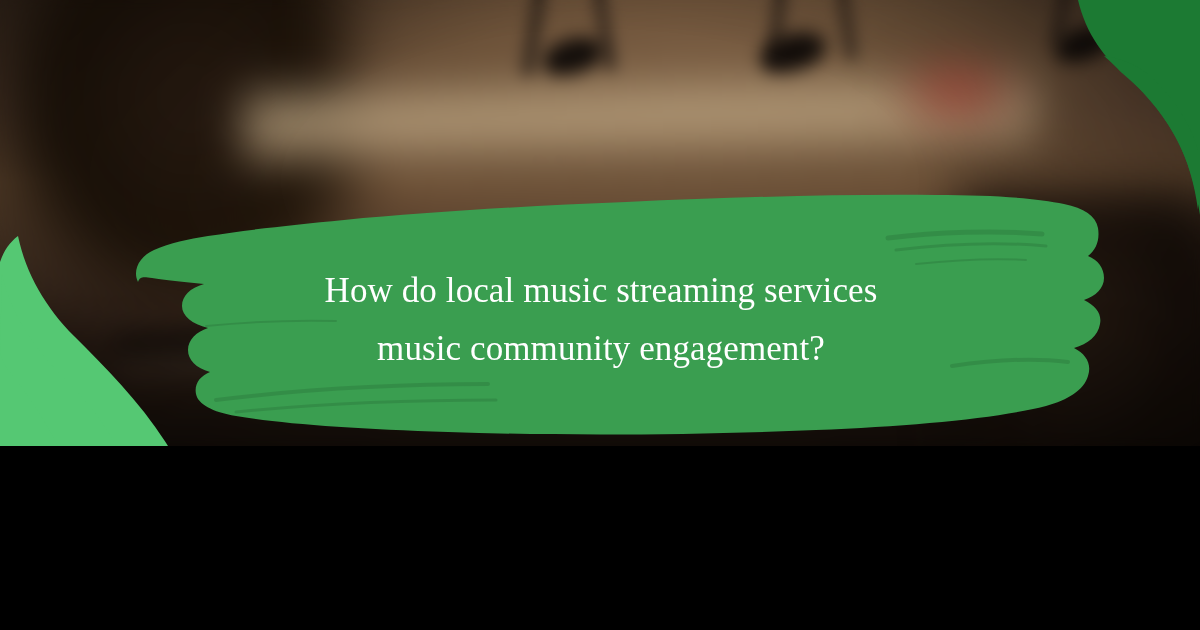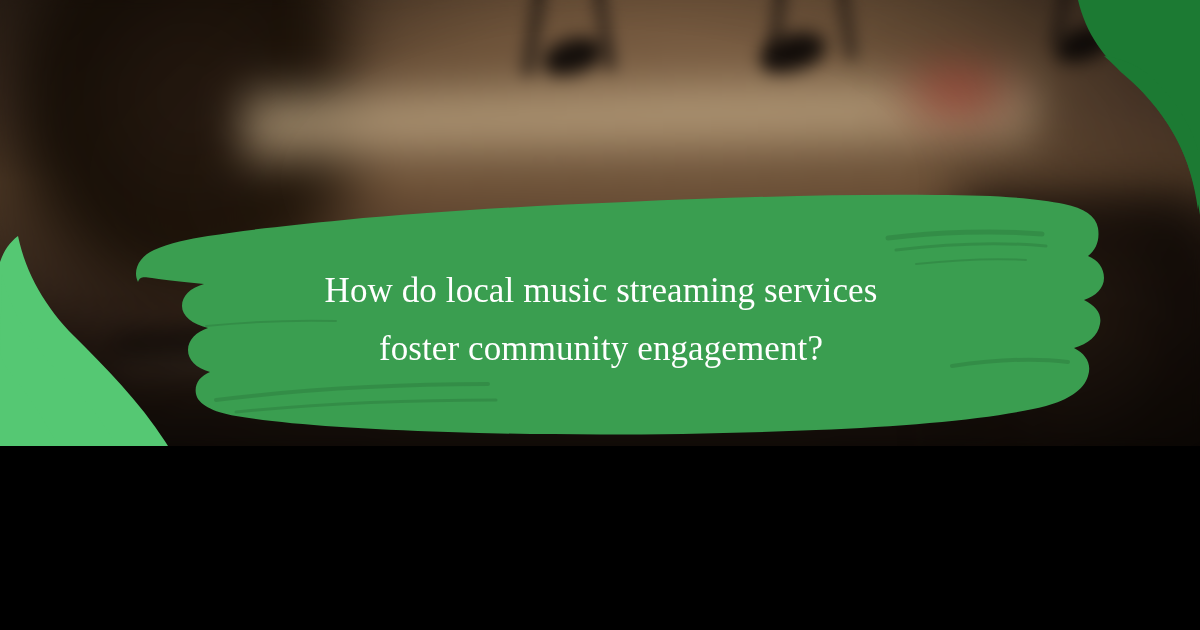--- a/index.html
+++ b/index.html
@@ -280,16 +280,16 @@
         <path d="M856 180 C896 174 940 172 972 176" stroke="#123a1b" stroke-width="4" fill="none" stroke-linecap="round"></path>
         <path d="M120 214 C200 204 300 198 392 198" stroke="#123a1b" stroke-width="4" fill="none" stroke-linecap="round"></path>
         <path d="M140 226 C220 218 312 214 400 214" stroke="#123a1b" stroke-width="3" fill="none" stroke-linecap="round"></path>
         <path d="M110 140 C150 136 200 134 240 135" stroke="#123a1b" stroke-width="2" fill="none" stroke-linecap="round"></path>
       </g>
     </svg>
   </div>
 
   <div class="banner-text">
     <div class="line">How do local music streaming services</div>
-    <div class="line">foster community engagement?</div>
+    <div class="line">music community engagement?</div>
   </div>
 
 </div>
 
 </body></html>

